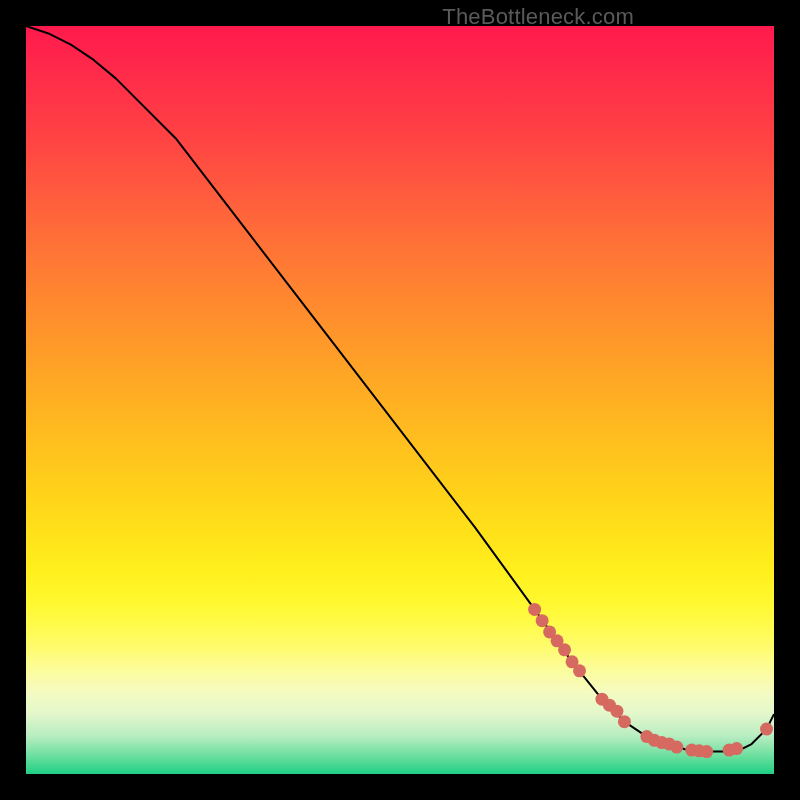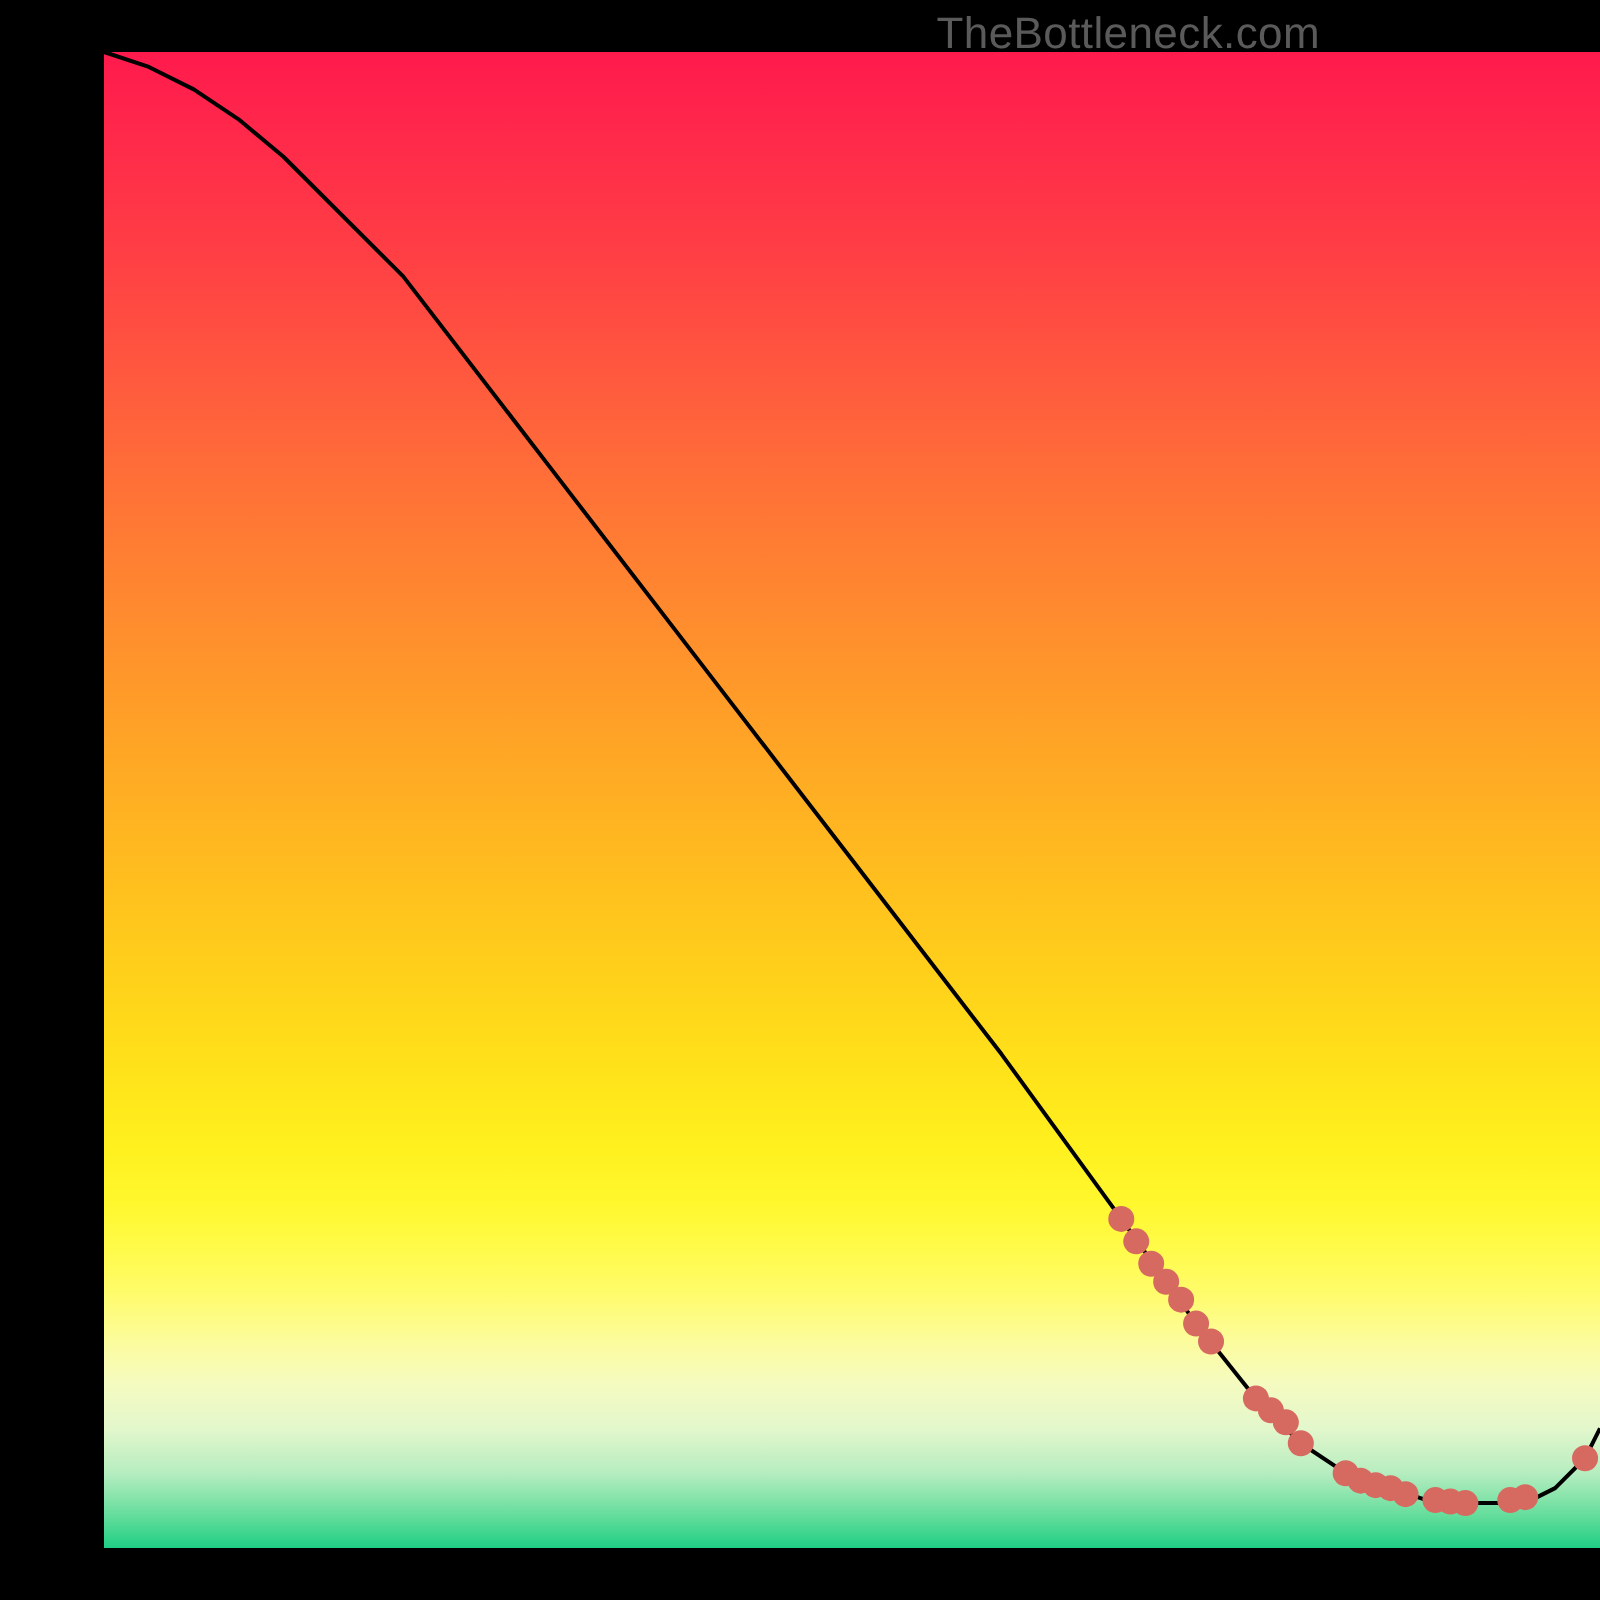--- a/index.html
+++ b/index.html
@@ -2,21 +2,20 @@
 <html><head>
 <meta charset="utf-8">
 <style>
   * { margin: 0; padding: 0; box-sizing: border-box; }
   html, body { width: 800px; height: 800px; background: #000; overflow: hidden; }
   .container {
     position: relative;
     width: 652px;
     height: 800px;
     background: #000;
-    margin-left: 26px;
   }
   .watermark {
     position: absolute;
     top: 4px;
     right: 18px;
     font-family: Arial, Helvetica, sans-serif;
     font-size: 22px;
     color: #5a5a5a;
     font-weight: 500;
     letter-spacing: 0.2px;

